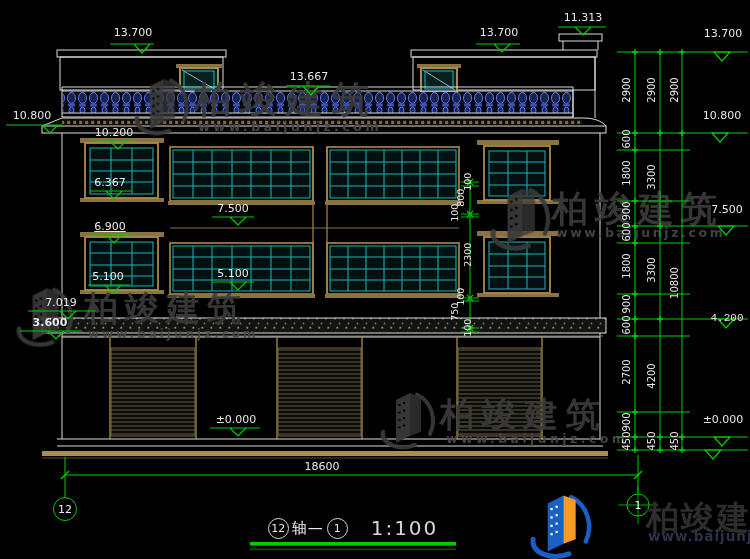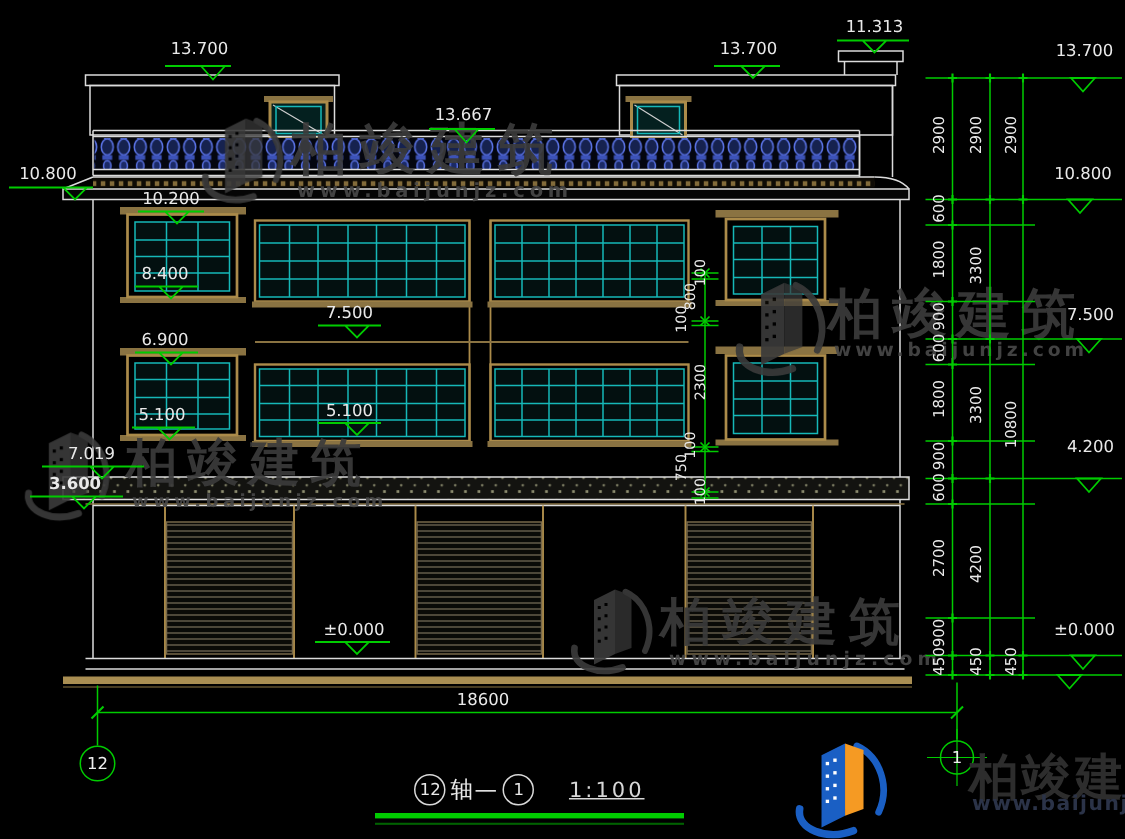--- a/index.html
+++ b/index.html
@@ -8,21 +8,21 @@
   #drawing{position:absolute;left:0;top:0;}
   .lbl{position:absolute;color:#e9e9e9;font-size:11px;white-space:nowrap;transform:translateX(-50%);line-height:1.1;}
   .vlbl{position:absolute;width:44px;text-align:center;color:#e9e9e9;font-size:10px;transform:rotate(-90deg);white-space:nowrap;line-height:1;}
   .wchain{position:absolute;width:36px;text-align:center;color:#e9e9e9;font-size:9.5px;transform:rotate(-90deg);white-space:nowrap;line-height:1;}
   .wm-brand-html{position:absolute;font-weight:900;color:#2d2d2d;font-size:33px;letter-spacing:2px;white-space:nowrap;}
   .wm-url-html{position:absolute;font-weight:bold;color:#2b3348;font-size:13.5px;letter-spacing:1px;white-space:nowrap;}
   #title-row{position:absolute;left:243px;top:516px;width:220px;display:flex;align-items:center;justify-content:center;gap:3px;color:#e9e9e9;}
   .tbubble{display:inline-block;width:19px;height:19px;border:1.4px solid #d9d9d9;border-radius:50%;
            font-size:11px;line-height:19px;text-align:center;flex:0 0 auto;}
   .ttext{font-size:15px;letter-spacing:1px;}
-  .tscale{font-size:14px;color:#d7d7d7;margin-left:20px;letter-spacing:2px;text-decoration:underline;}
+  .tscale{font-size:20px;color:#d7d7d7;margin-left:20px;letter-spacing:2px;}
   .bubbletxt{position:absolute;color:#efefef;font-size:11px;transform:translate(-50%,-50%);}
 </style>
 </head>
 <body>
 
 <div id="canvas">
 
 <svg id="drawing" width="750" height="559" viewBox="0 0 750 559">
   <defs>
     <pattern id="pbal" width="11" height="21" patternUnits="userSpaceOnUse">
@@ -276,33 +276,33 @@
   </g>
 </svg>
 
 <div class="lbl" style="left:133px;top:27px;">13.700</div>
 <div class="lbl" style="left:583px;top:12px;">11.313</div>
 <div class="lbl" style="left:499px;top:27px;">13.700</div>
 <div class="lbl" style="left:309px;top:71px;">13.667</div>
 
 <div class="lbl" style="left:32px;top:110px;">10.800</div>
 <div class="lbl" style="left:114px;top:127px;">10.200</div>
-<div class="lbl" style="left:110px;top:177px;">8.400</div>
-<div class="lbl" style="left:110px;top:221px;">6.900</div>
+<div class="lbl" style="left:110px;top:177px;">6.367</div>
+<div class="lbl" style="left:110px;top:221px;text-decoration:underline;">6.900</div>
 <div class="lbl" style="left:108px;top:271px;">5.100</div>
 <div class="lbl" style="left:233px;top:203px;">7.500</div>
 <div class="lbl" style="left:233px;top:268px;">5.100</div>
 <div class="lbl" style="left:61px;top:297px;">7.019</div>
 <div class="lbl" style="left:50px;top:317px;font-weight:bold;">3.600</div>
 <div class="lbl" style="left:236px;top:414px;">±0.000</div>
 
 <div class="lbl" style="left:723px;top:28px;">13.700</div>
 <div class="lbl" style="left:722px;top:110px;">10.800</div>
 <div class="lbl" style="left:727px;top:204px;">7.500</div>
-<div class="lbl" style="left:727px;top:292px;">4.200</div>
+<div class="lbl" style="left:727px;top:312px;font-family:Liberation Mono, monospace;">4.200</div>
 <div class="lbl" style="left:723px;top:414px;">±0.000</div>
 <div class="lbl" style="left:768px;top:461px;">-0.450</div>
 
 <div class="vlbl" style="left:605px;top:85px;">2900</div>
 <div class="vlbl" style="left:605px;top:134px;">600</div>
 <div class="vlbl" style="left:605px;top:168px;">1800</div>
 <div class="vlbl" style="left:605px;top:206px;">900</div>
 <div class="vlbl" style="left:605px;top:227px;">600</div>
 <div class="vlbl" style="left:605px;top:261px;">1800</div>
 <div class="vlbl" style="left:605px;top:299px;">900</div>

